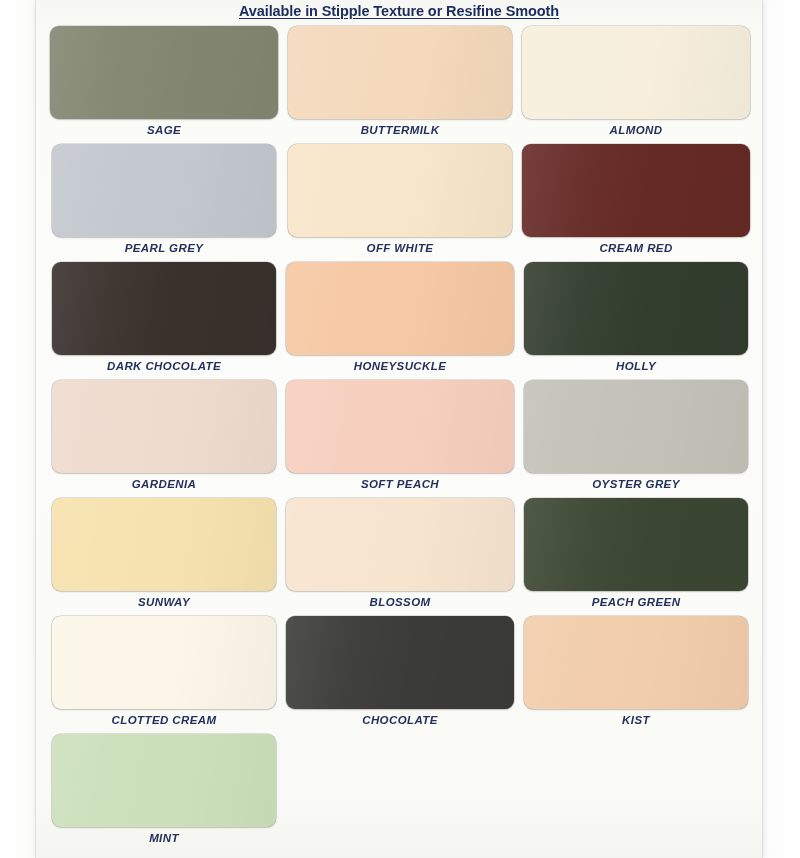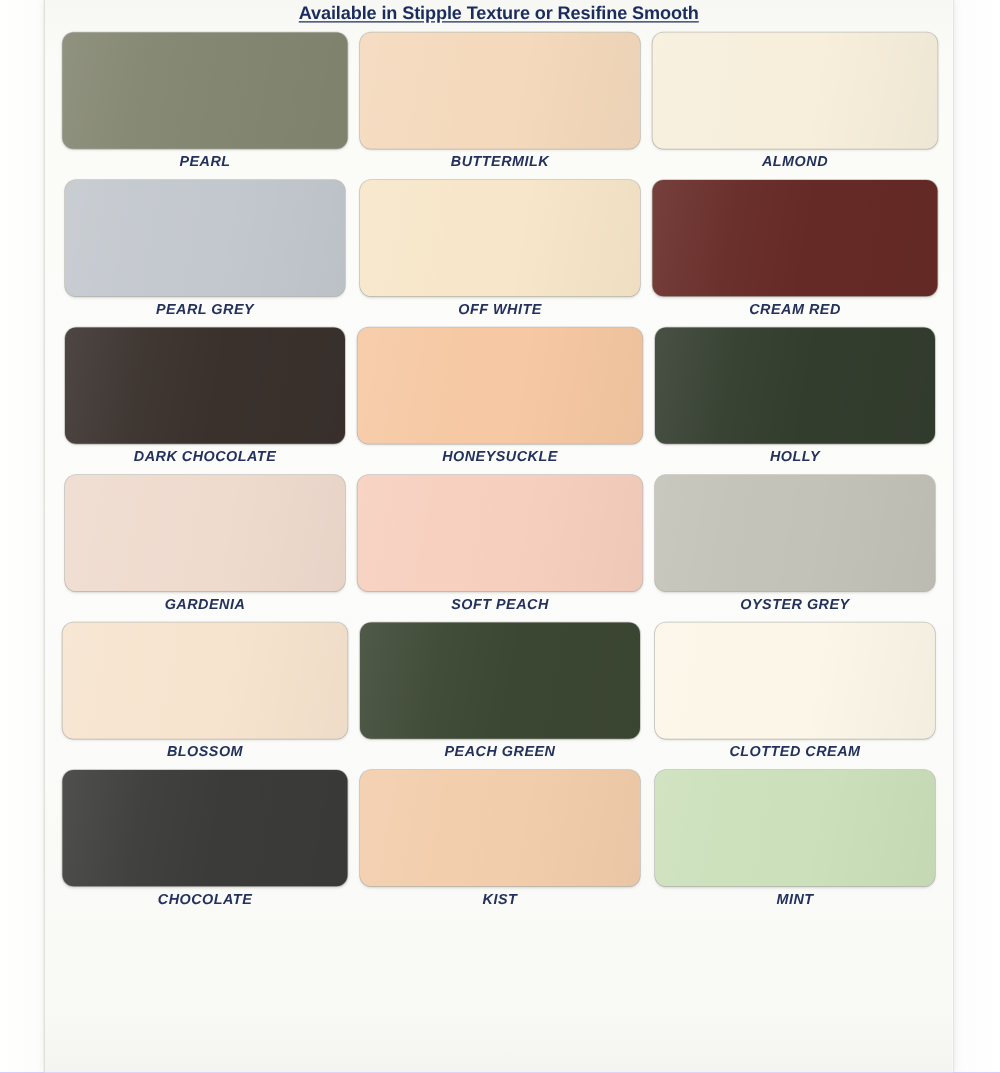--- a/index.html
+++ b/index.html
@@ -11,21 +11,21 @@
     width: 800px;
     height: 858px;
     overflow: hidden;
     font-family: "Liberation Sans", sans-serif;
   }
 
   #chart-page {
     position: relative;
     width: 800px;
     height: 858px;
-    background: #8b5cf6;
+    background: #c2410c;
   }
 
   
   #page-backdrop {
     position: absolute;
     inset: 0;
     background:
       linear-gradient(90deg, #ffffff 0%, #fdfdfc 3%, #fbfbf9 50%, #fdfdfd 97%, #ffffff 100%);
   }
 
@@ -135,21 +135,21 @@
 
   <div id="colour-card">
 
     <div id="card-header">
       <span id="header-title">Available in Stipple Texture or Resifine Smooth</span>
     </div>
 
     <div id="swatch-grid">
         <div class="swatch-cell col-0">
           <div class="swatch-chip" style="background: rgb(131, 134, 112);"></div>
-          <div class="swatch-label">PEARL</div>
+          <div class="swatch-label">SAGE</div>
         </div>
         <div class="swatch-cell col-1">
           <div class="swatch-chip" style="background: rgb(244, 217, 188);"></div>
           <div class="swatch-label">BUTTERMILK</div>
         </div>
         <div class="swatch-cell col-0">
           <div class="swatch-chip" style="background: rgb(247, 239, 220);"></div>
           <div class="swatch-label">ALMOND</div>
         </div>
         <div class="swatch-cell col-1">
@@ -181,20 +181,24 @@
           <div class="swatch-label">GARDENIA</div>
         </div>
         <div class="swatch-cell col-0">
           <div class="swatch-chip" style="background: rgb(247, 207, 190);"></div>
           <div class="swatch-label">SOFT PEACH</div>
         </div>
         <div class="swatch-cell col-1">
           <div class="swatch-chip" style="background: rgb(195, 194, 184);"></div>
           <div class="swatch-label">OYSTER GREY</div>
         </div>
+        <div class="swatch-cell col-2">
+          <div class="swatch-chip" style="background: rgb(246, 226, 174);"></div>
+          <div class="swatch-label">SUNWAY</div>
+        </div>
         <div class="swatch-cell col-0">
           <div class="swatch-chip" style="background: rgb(247, 228, 207);"></div>
           <div class="swatch-label">BLOSSOM</div>
         </div>
         <div class="swatch-cell col-1">
           <div class="swatch-chip" style="background: rgb(60, 71, 51);"></div>
           <div class="swatch-label">PEACH GREEN</div>
         </div>
         <div class="swatch-cell col-2">
           <div class="swatch-chip" style="background: rgb(251, 246, 231);"></div>

